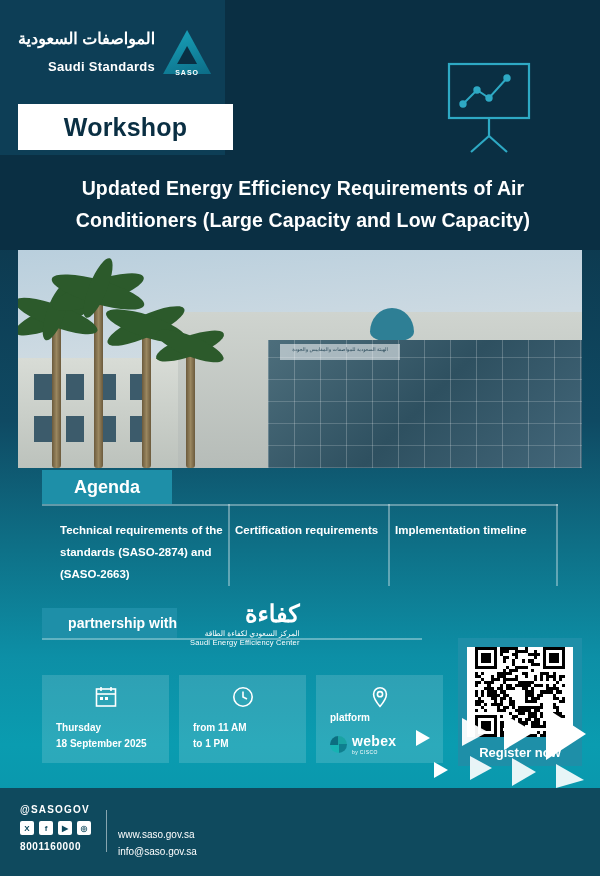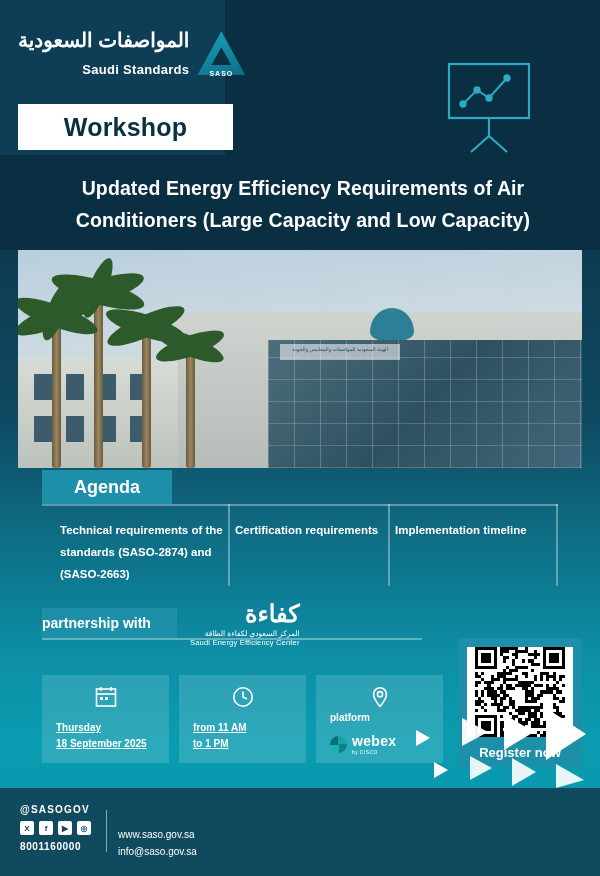--- a/index.html
+++ b/index.html
@@ -39,21 +39,21 @@
     display: flex;
     align-items: center;
     gap: 8px;
   }
   .logo-text {
     text-align: right;
     color: #ffffff;
     line-height: 1.05;
   }
   .logo-ar {
-    font-size: 20px;
+    font-size: 16px;
     font-weight: bold;
     letter-spacing: 0.5px;
     direction: rtl;
   }
   .logo-en {
     font-size: 13px;
     font-weight: bold;
     letter-spacing: 0.3px;
     margin-top: 12px;
   }
@@ -229,21 +229,21 @@
   }
   .a1 { width: 175px; }
   .a2 { width: 160px; }
   .a3 { width: 165px; }
   
   .partner-tab {
     position: absolute;
     top: 608px; left: 42px;
     width: 135px; height: 30px;
     background: #1e8fa8;
-    display: flex; align-items: center; justify-content: flex-start;
+    display: flex; align-items: center; justify-content: flex-end;
   }
   .partner-tab span {
     color: #ffffff; font-weight: bold; font-size: 14px;
   }
   .partner-logo {
     position: absolute;
     top: 600px; left: 190px;
     color: #ffffff;
     text-align: right;
   }
@@ -275,21 +275,20 @@
     position: absolute;
     top: 10px; left: 50%;
     transform: translateX(-50%);
   }
   .card-text {
     position: absolute;
     left: 14px; bottom: 12px;
     font-size: 10px;
     font-weight: bold;
     line-height: 1.55;
-    text-decoration: underline;
   }
   .webex-wrap {
     position: absolute;
     left: 14px; bottom: 8px;
     display: flex; align-items: center; gap: 5px;
   }
   .webex-mark {
     width: 17px; height: 17px;
     border-radius: 50%;
     background: conic-gradient(#1aa3a3 0 25%, #0f7f8f 25% 50%, #17b3b3 50% 75%, #0c6e80 75% 100%);

